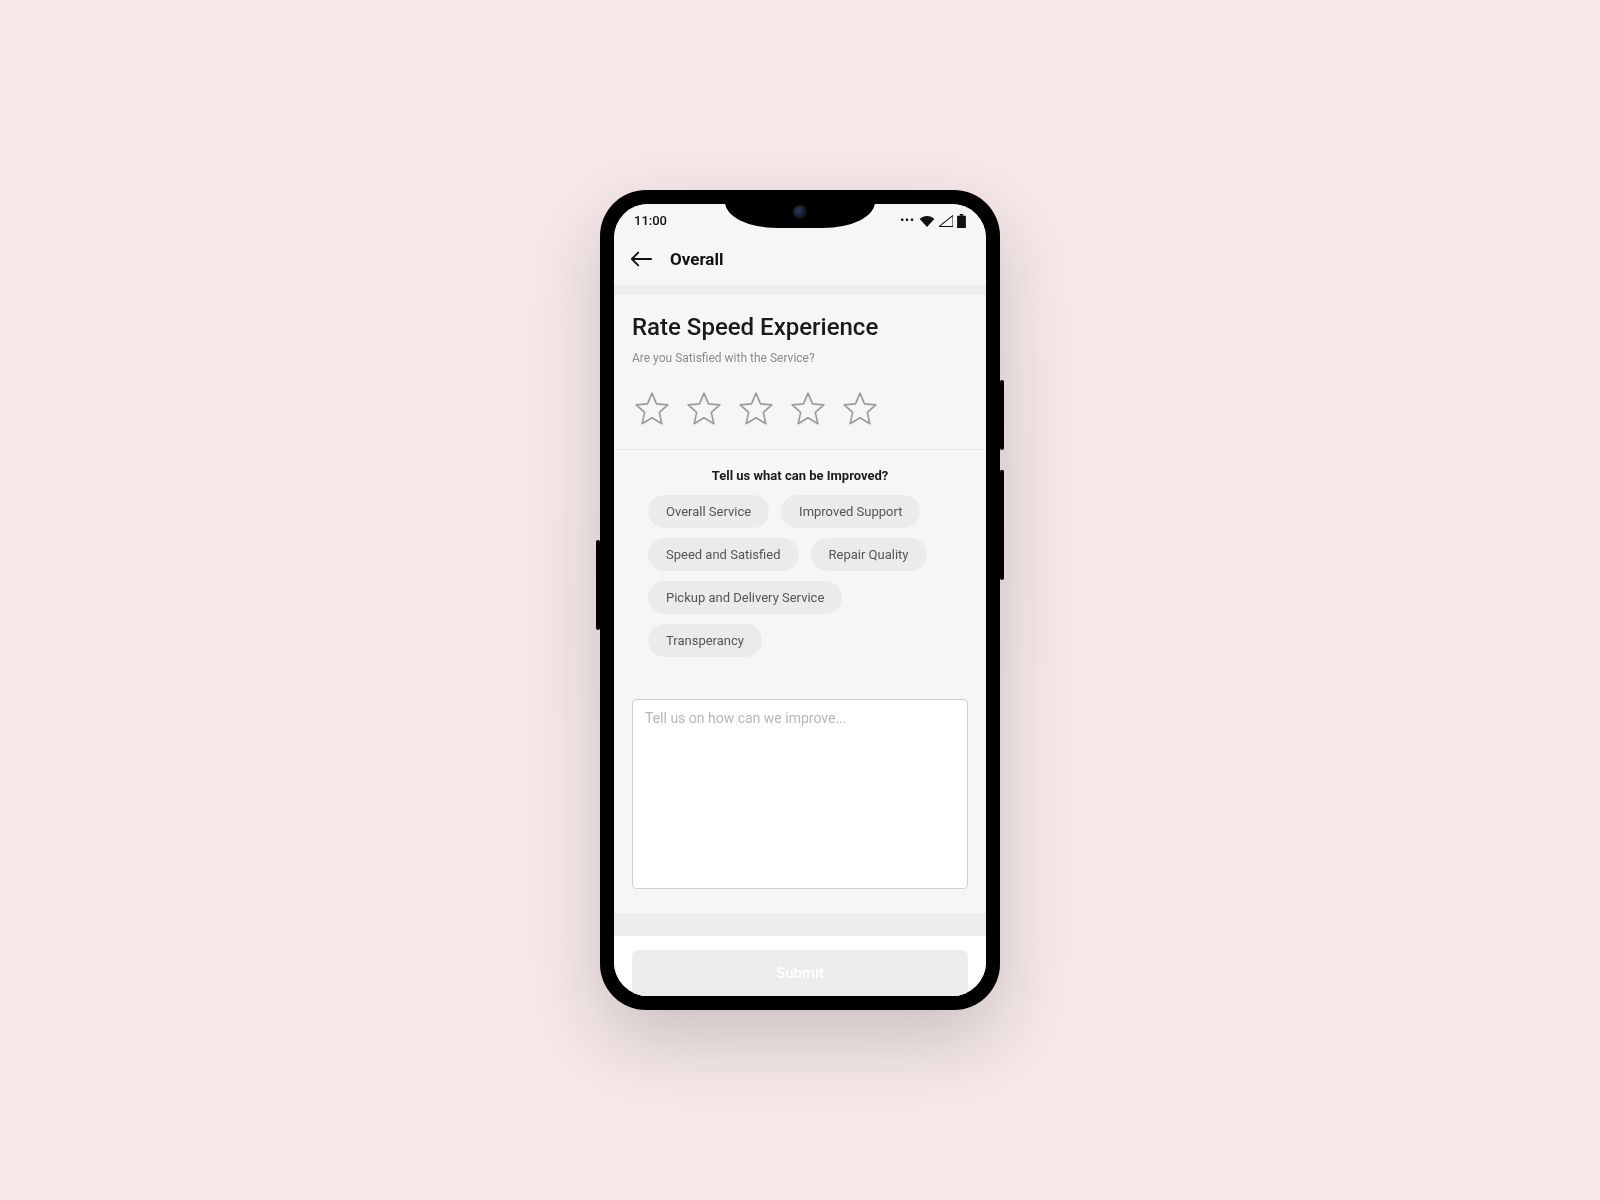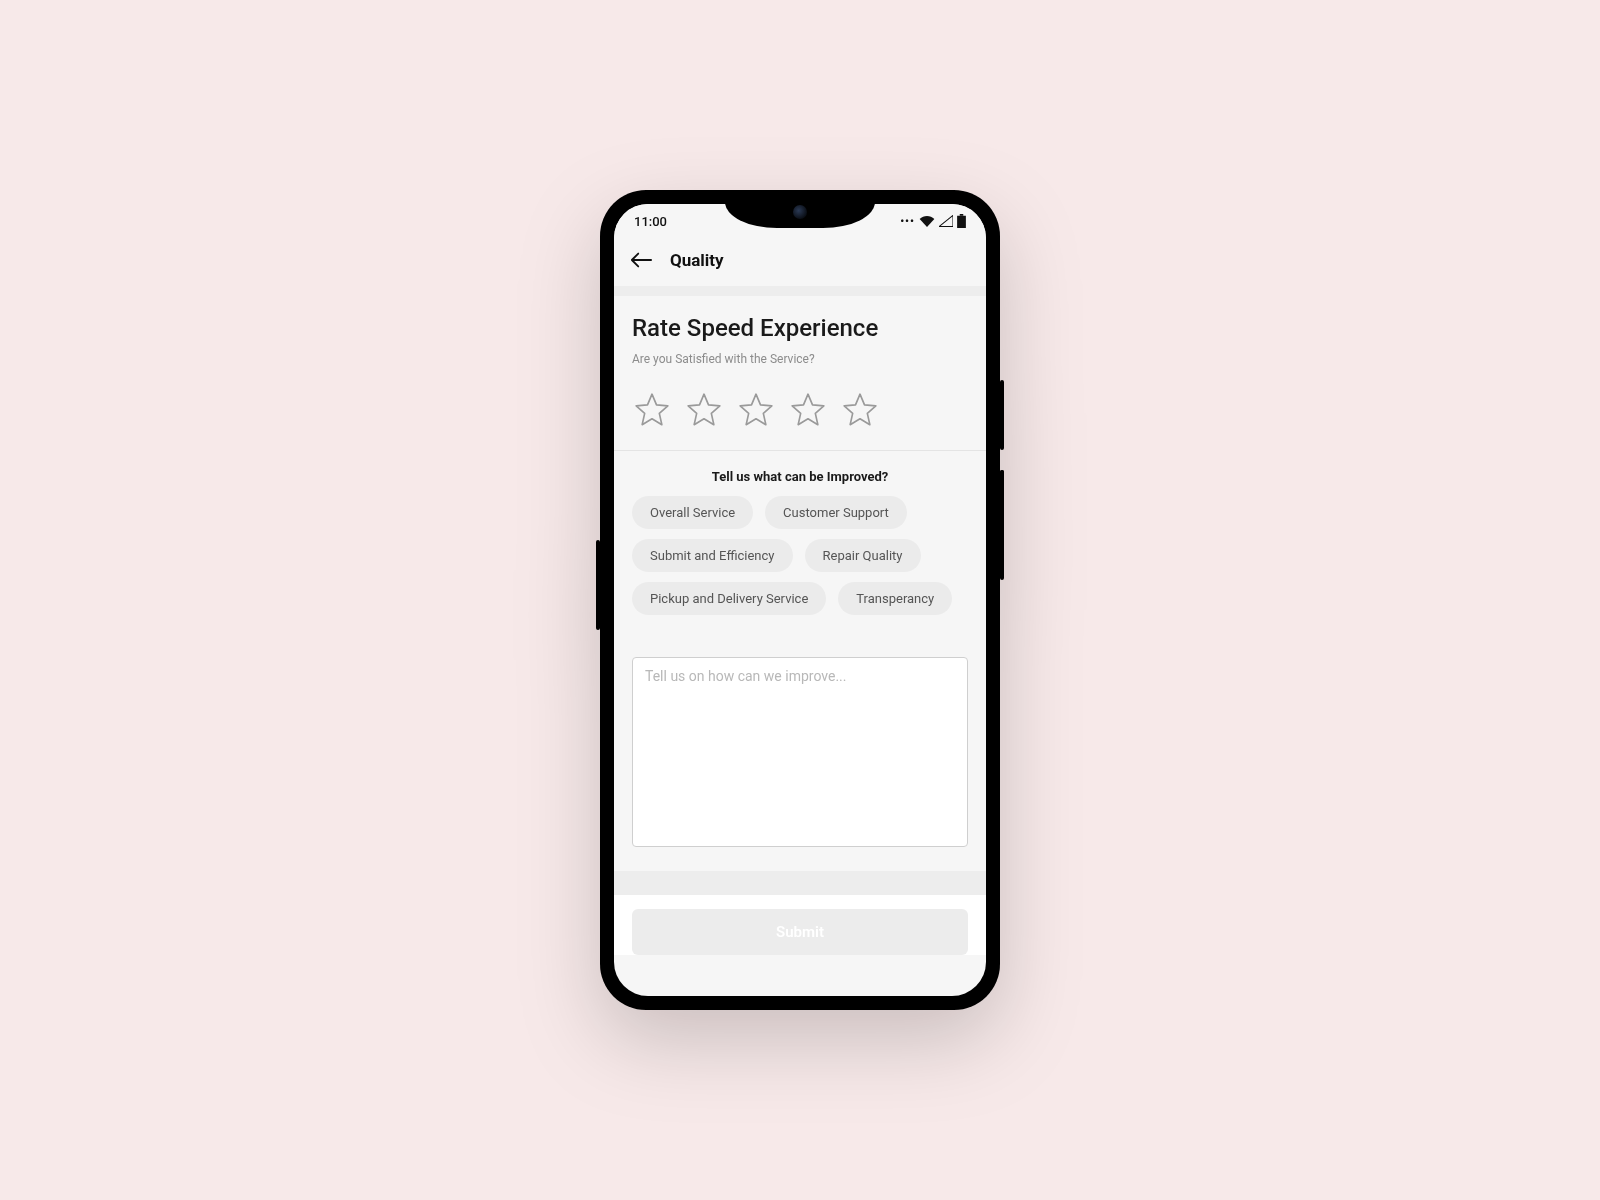--- a/index.html
+++ b/index.html
@@ -113,20 +113,21 @@
   .stars { display:flex; gap:12px; }
   .star svg { display:block; }
 
   .hr { height:1px; background:#e4e4e4; }
 
   .improve-title { font-size: 13px; font-weight: 700; color:#1a1a1a; padding: 18px 18px 12px 18px; text-align: center; }
 
   .chips {
     display:flex; flex-wrap:wrap; gap:10px 12px;
     padding: 0 18px 18px 18px;
+    margin-left: 16px;
   }
   .chip {
     background:#ebebeb;
     color:#555;
     font-size:13px;
     padding:9px 18px;
     border-radius: 999px;
     white-space: nowrap;
   }
 
@@ -192,21 +193,21 @@
         </span>
       </span>
     </div>
 
     <div class="app-bar">
       <span class="back-arrow">
         <svg width="22" height="16" viewBox="0 0 24 16">
               <path d="M23 8 H2 M9 1 L2 8 L9 15" fill="none" stroke="#111" stroke-width="2" stroke-linecap="round" stroke-linejoin="round"></path>
             </svg>
       </span>
-      <span class="app-title">Quality</span>
+      <span class="app-title">Overall</span>
     </div>
 
     <div class="divider-thick"></div>
 
     <div class="card">
       <div class="rate-title">Rate Speed Experience</div>
       <div class="rate-sub">Are you Satisfied with the Service?</div>
       <div class="stars" id="stars">
             <span class="star">
               <svg width="40" height="40" viewBox="0 0 24 24">
@@ -234,22 +235,22 @@
               </svg>
             </span>
           </div>
     </div>
 
     <div class="hr"></div>
 
     <div class="improve-title">Tell us what can be Improved?</div>
     <div class="chips" id="chips">
           <div class="chip">Overall Service</div>
-          <div class="chip">Customer Support</div>
-          <div class="chip">Submit and Efficiency</div>
+          <div class="chip">Improved Support</div>
+          <div class="chip">Speed and Satisfied</div>
           <div class="chip">Repair Quality</div>
           <div class="chip">Pickup and Delivery Service</div>
           <div class="chip">Transperancy</div>
         </div>
 
     <div class="textarea-wrap">
       <textarea class="feedback" placeholder="Tell us on how can we improve..." style=""></textarea>
     </div>
 
     <div class="bottom-gap"></div>

